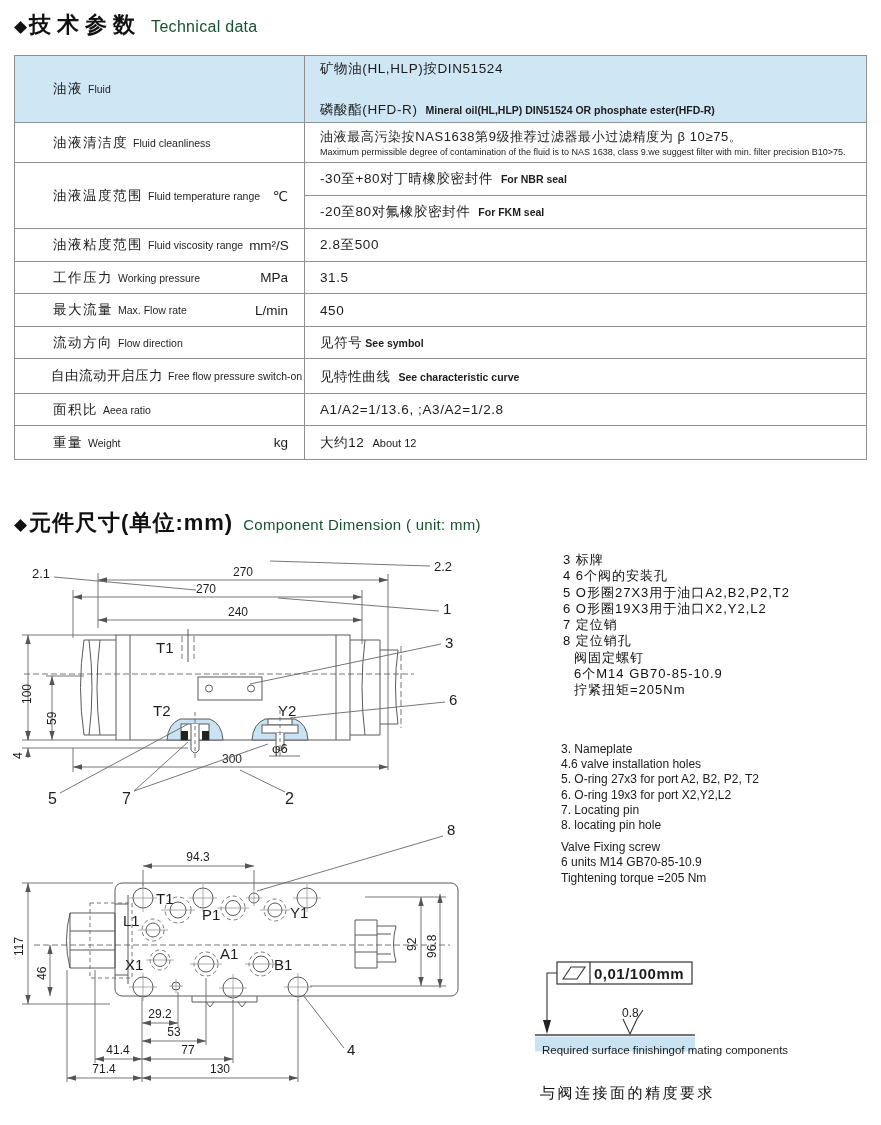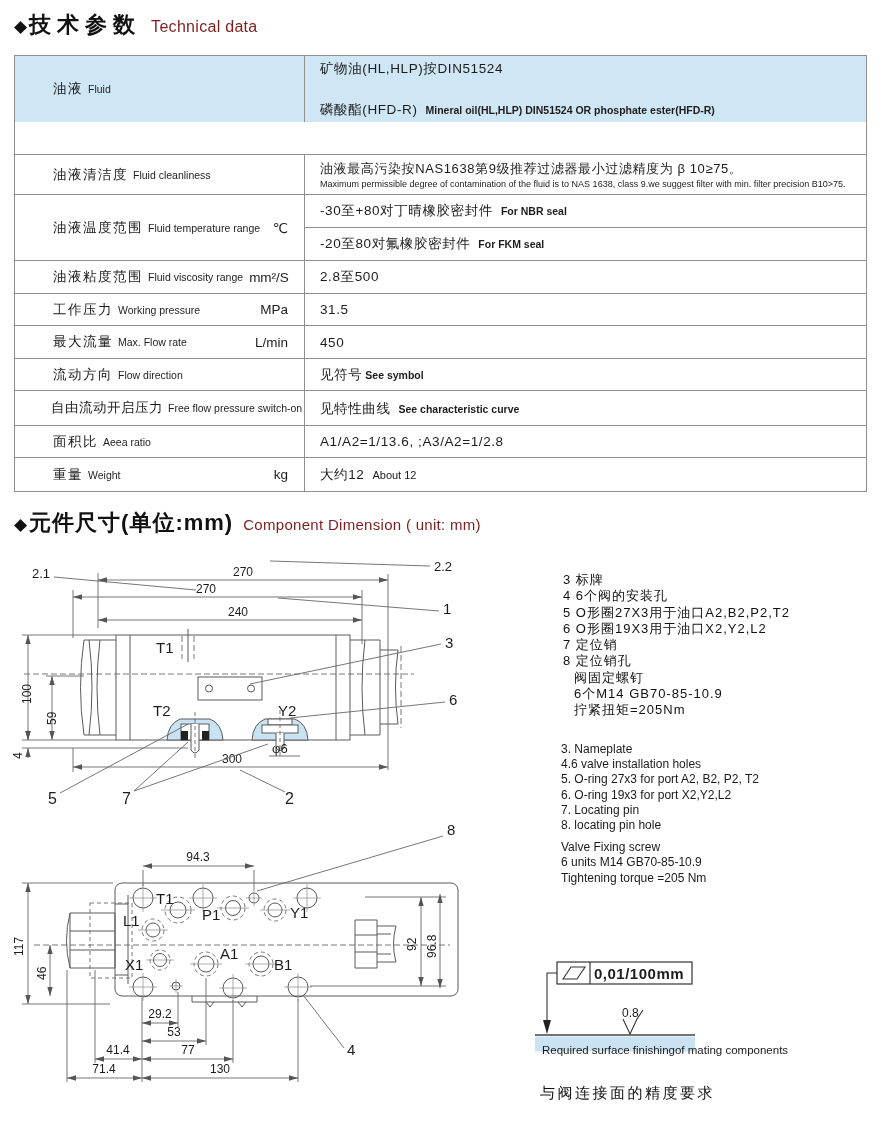--- a/index.html
+++ b/index.html
@@ -3,21 +3,21 @@
 <meta charset="utf-8">
 <style>
   html,body{margin:0;padding:0;}
   body{width:881px;height:1125px;position:relative;background:#fff;
        font-family:"Liberation Sans","DejaVu Sans",sans-serif;color:#1c1c1c;}
   .abs{position:absolute;}
   
   .sec-head{display:flex;align-items:baseline;white-space:nowrap;}
   .diamond{font-size:17px;color:#111;margin-right:2px;}
   .sec-zh{font-size:22px;font-weight:600;letter-spacing:6px;color:#111;}
-  .sec-en{font-size:16px;color:#7f1d1d;margin-left:10px;letter-spacing:0.3px;}
+  .sec-en{font-size:16px;color:#14532d;margin-left:10px;letter-spacing:0.3px;}
   
   .tbl{position:absolute;left:14px;top:55px;width:853px;border:1px solid #8f8f8f;box-sizing:border-box;background:#fff;}
   .trow{display:flex;border-top:1.4px solid #8f8f8f;box-sizing:border-box;}
   .trow.first{border-top:none;}
   .lc{flex:0 0 290px;width:290px;box-sizing:border-box;border-right:1.4px solid #8f8f8f;
       display:flex;align-items:center;padding-left:38px;padding-right:16px;white-space:nowrap;}
   .lc .zh{font-size:13.5px;letter-spacing:1.5px;font-weight:500;}
   .lc .en{font-size:10.5px;margin-left:5px;color:#1e1e1e;}
   .lc .unit{margin-left:auto;font-size:13.5px;padding-left:6px;}
   .vc{flex:1;display:flex;flex-direction:column;justify-content:center;padding-left:15px;box-sizing:border-box;}
@@ -34,21 +34,21 @@
   svg .thin{stroke:#8a8a8a;stroke-width:0.7;fill:none;}
   svg .dim{stroke:#666;stroke-width:0.9;fill:none;}
   svg .dsh{stroke:#6a6a6a;stroke-width:0.9;fill:none;stroke-dasharray:6 3;}
   svg .dshc{stroke:#6a6a6a;stroke-width:0.9;fill:none;stroke-dasharray:4 3;}
   svg .seal{fill:#c9e3f3;stroke:#5a5a5a;stroke-width:1;}
   svg text{fill:#1c1c1c;font-family:"Liberation Sans","DejaVu Sans",sans-serif;}
   .dimtxt{font-size:12px;}
   .calltxt{font-size:13px;}
   .porttxt{font-size:15px;}
   
-  .notes-zh{position:absolute;left:563px;top:572px;font-size:13px;line-height:16.3px;letter-spacing:1px;color:#111;}
+  .notes-zh{position:absolute;left:563px;top:552px;font-size:13px;line-height:16.3px;letter-spacing:1px;color:#111;}
   .notes-zh .ind{padding-left:11px;}
   .notes-en{position:absolute;left:561px;top:742px;font-size:12px;line-height:15.2px;color:#1a1a1a;}
   .notes-en .gap{height:7px;}
   .cap-zh{position:absolute;left:540px;top:1084px;font-size:15px;font-weight:500;letter-spacing:2.5px;color:#111;}
   .cap-en{position:absolute;left:542px;top:1044px;font-size:11.5px;color:#1a1a1a;}
 </style>
 </head>
 <body>
 
 <div class="abs sec-head" style="left:14px;top:10px;">
@@ -63,21 +63,21 @@
     <div class="lc">
       <span class="zh">油液</span>
       <span class="en">Fluid</span>
     </div>
     <div class="vc">
       <div class="v-zh" style="margin-bottom:22px;">矿物油(HL,HLP)按DIN51524</div>
       <div><span class="v-zh">磷酸酯(HFD-R)</span><span class="v-en-sm">Mineral oil(HL,HLP) DIN51524 OR phosphate ester(HFD-R)</span></div>
     </div>
   </div>
 
-  <div class="trow" style="height:40px;margin-top:32px;">
+  <div class="trow" style="height:40px;">
     <div class="lc">
       <span class="zh">油液清洁度</span>
       <span class="en">Fluid cleanliness</span>
     </div>
     <div class="vc">
       <div class="v-zh" style="font-size:13px;">油液最高污染按NAS1638第9级推荐过滤器最小过滤精度为 β 10≥75。</div>
       <div class="v-tiny">Maximum permissible degree of contamination of the fluid is to NAS 1638, class 9.we suggest filter with min. filter precision B10&gt;75.</div>
     </div>
   </div>
 

